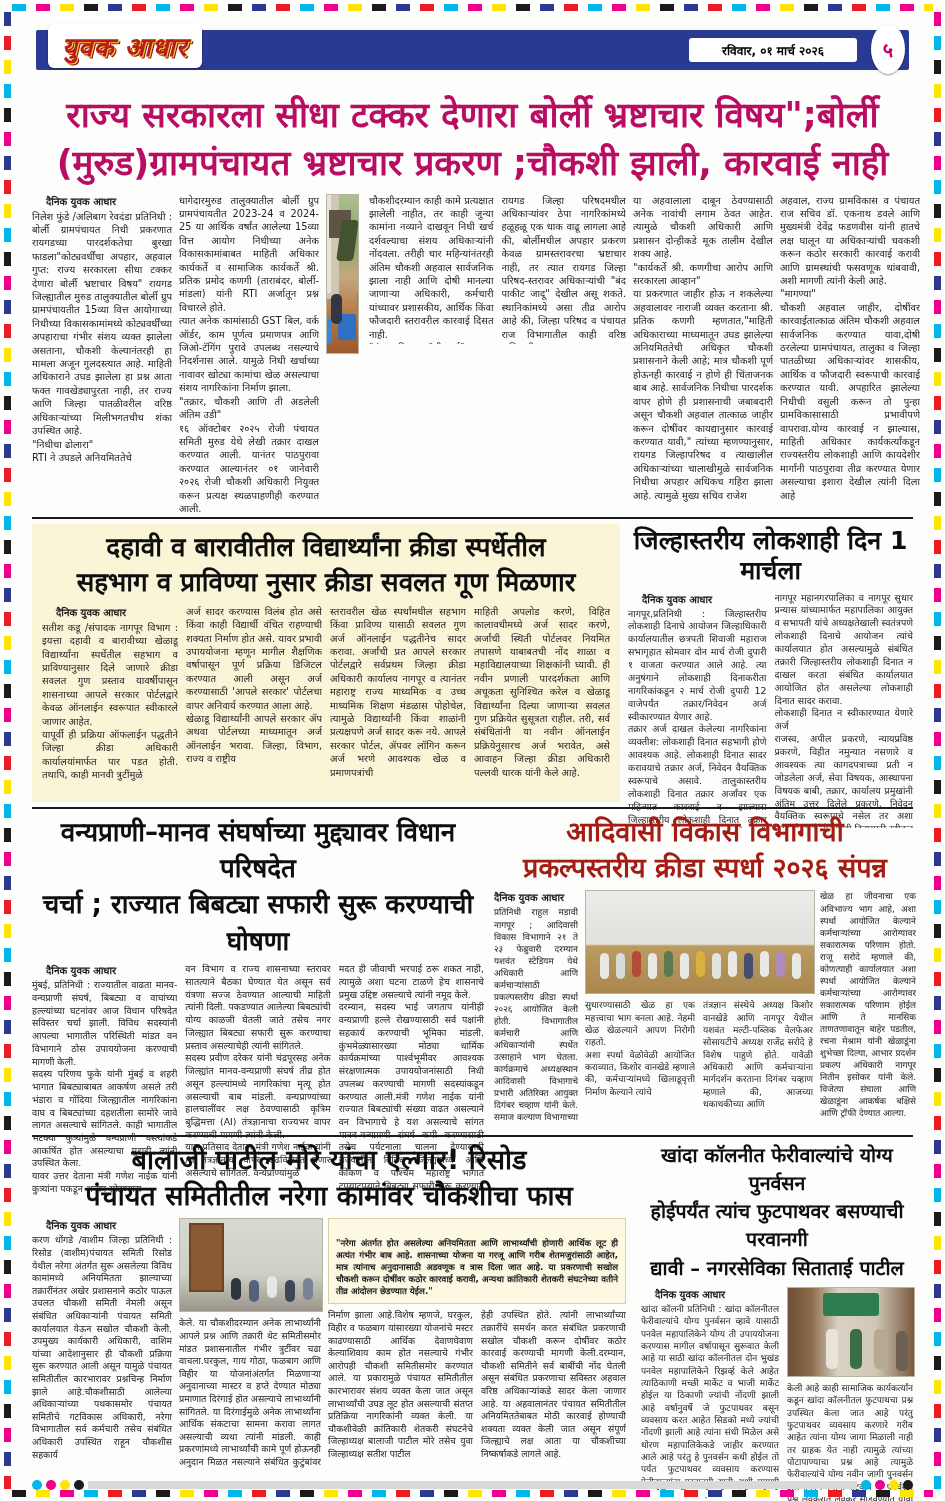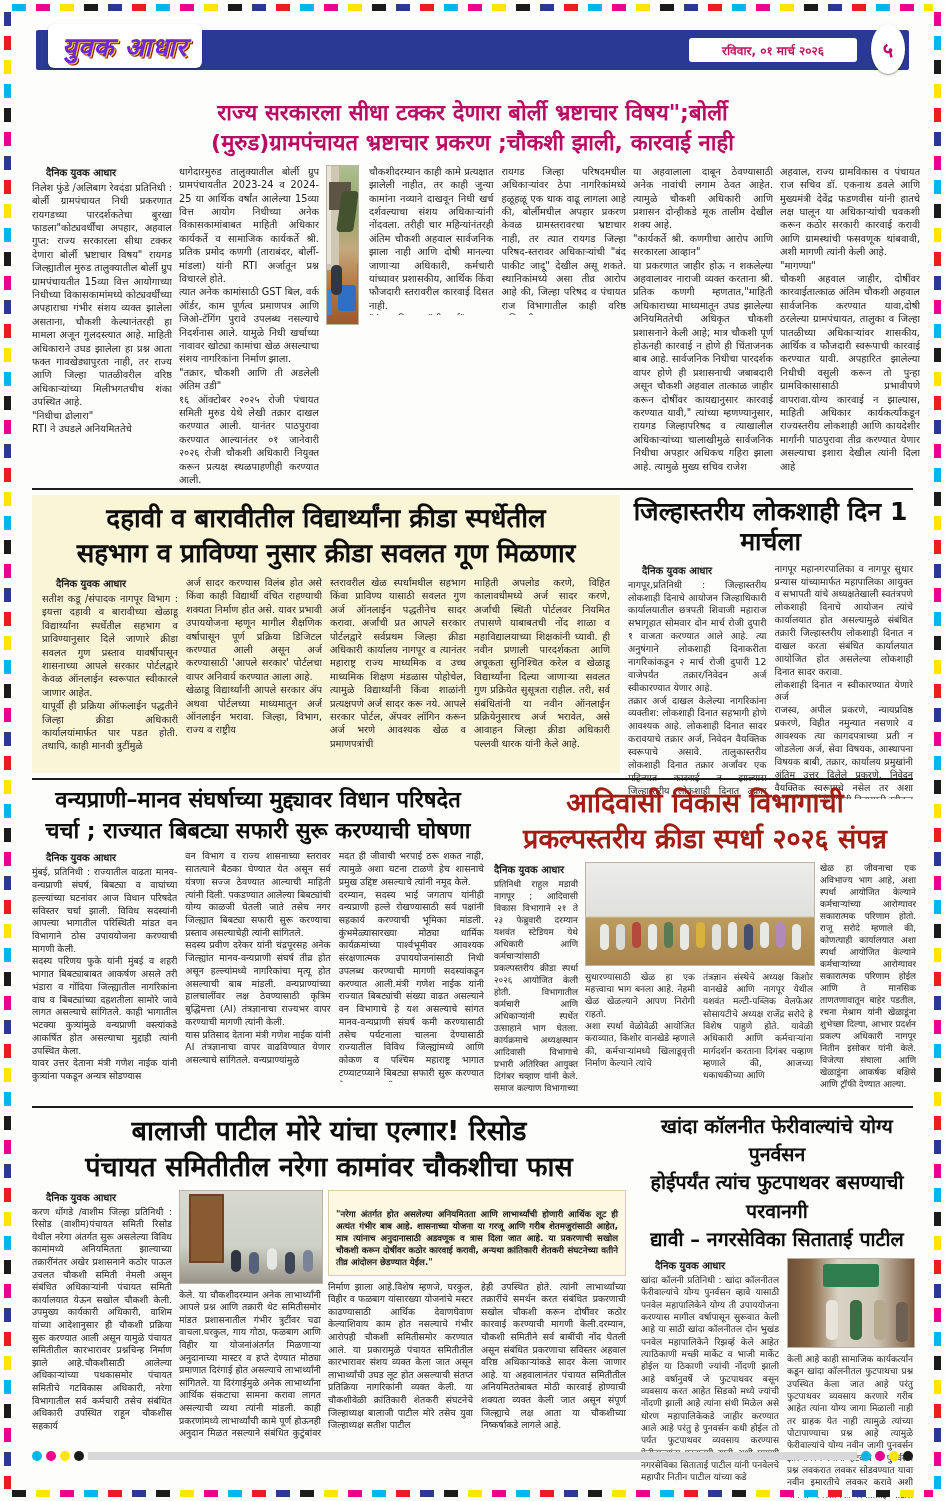--- a/index.html
+++ b/index.html
@@ -12,29 +12,29 @@
   .b-bottom{bottom:4px;left:12px;right:12px;height:7px;
     background:repeating-linear-gradient(90deg,#1b1b1b 0 14px,#fff 14px 24px,#ffe600 24px 38px,#fff 38px 48px,#ec008c 48px 62px,#fff 62px 72px,#00b7eb 72px 86px,#fff 86px 96px,#ed1c24 96px 110px,#fff 110px 120px,#2b3990 120px 134px,#fff 134px 144px);}
   .b-left{left:4px;top:12px;bottom:12px;width:7px;
     background:repeating-linear-gradient(180deg,#2b3990 0 14px,#fff 14px 24px,#ed1c24 24px 38px,#fff 38px 48px,#ffe600 48px 62px,#fff 62px 72px,#00b7eb 72px 86px,#fff 86px 96px,#1b1b1b 96px 110px,#fff 110px 120px,#ec008c 120px 134px,#fff 134px 144px);}
   .b-right{right:4px;top:12px;bottom:12px;width:7px;
     background:repeating-linear-gradient(180deg,#ec008c 0 14px,#fff 14px 24px,#00b7eb 24px 38px,#fff 38px 48px,#1b1b1b 48px 62px,#fff 62px 72px,#ffe600 72px 86px,#fff 86px 96px,#ed1c24 96px 110px,#fff 110px 120px,#2b3990 120px 134px,#fff 134px 144px);}
   
   .masthead{position:relative;height:40px;margin:14px 4px 4px;background:#2a3a94;border-radius:2px;}
   .logo-box{position:absolute;left:12px;top:-6px;height:44px;padding:0 14px;background:#fff;border-radius:6px;
             display:flex;align-items:center;box-shadow:0 1px 2px rgba(0,0,0,.4);}
-  .logo-text{font-size:26px;font-weight:bold;font-style:italic;color:#6d28d9;letter-spacing:1px;
+  .logo-text{font-size:26px;font-weight:bold;font-style:italic;color:#b91c1c;letter-spacing:1px;
              text-shadow:1px 1px 0 #f8d02c,2px 2px 0 #8e1410;}
   .date-box{position:absolute;right:52px;top:8px;height:24px;min-width:168px;background:#fff;border-radius:3px;
-            display:flex;align-items:center;justify-content:center;font-size:12px;font-weight:bold;color:#be185d;}
+            display:flex;align-items:center;justify-content:center;font-size:12px;font-weight:bold;color:#000000;}
   .pagenum-oval{position:absolute;right:4px;top:-6px;width:34px;height:50px;background:#fff;border-radius:50%;
             display:flex;align-items:center;justify-content:center;font-size:20px;font-weight:bold;color:#c4006a;
             box-shadow:0 1px 2px rgba(0,0,0,.4);}
   
-  .lead-headline{margin:28px 0 2px;text-align:center;font-weight:bold;color:#b90d63;font-size:22px;line-height:1.38;}
+  .lead-headline{margin:21px 0 2px;text-align:center;font-weight:bold;color:#b90d63;font-size:35px;line-height:1.38;}
   
   .credit{font-weight:bold;font-size:10px;margin:0 0 2px 14px;}
   .cols{display:flex;gap:8px;}
   .col{flex:1;font-size:9.8px;line-height:1.37;text-align:justify;white-space:pre-line;color:#232323;overflow:hidden;}
   .rule{border:none;border-top:2px solid #1d1d1d;margin:5px 0;}
   .h-black{font-weight:bold;color:#0e0e0e;text-align:center;}
   
   .photo{position:relative;overflow:hidden;border:1px solid #b9b3a4;}
   .ph1{width:100%;height:158px;background:linear-gradient(180deg,#aebf90 0%,#8fa468 28%,#c3a97e 52%,#b5743d 78%,#9c5a2e 100%);}
   .ph1 .house{position:absolute;left:0;top:0;width:40%;height:66%;background:#e9e4d8;
@@ -61,21 +61,21 @@
   .art1-wrap{display:flex;gap:7px;height:318px;margin-top:6px;}
   .t-narrow{width:140px;flex:none;}
   .t-photo{width:300px;flex:none;display:flex;flex-direction:row;gap:10px;justify-content:center;}
   .row2{display:flex;gap:8px;height:278px;}
   .cream{background:#fbf5d8;box-sizing:border-box;padding:6px 10px;width:588px;flex:none;}
   .row2 .h-black{font-size:26px;line-height:1.35;}
   .lok{flex:1;}
   .lok .h-black{font-size:25px;line-height:1.2;margin:2px 0 6px;}
   .row3{display:flex;gap:10px;height:316px;}
   .wild{width:452px;flex:none;}
-  .wild .h-black{font-size:22px;line-height:1.4;margin-bottom:4px;}
+  .wild .h-black{font-size:26px;line-height:1.4;margin-bottom:4px;}
   .adi{flex:1;}
   .adi-h{font-weight:bold;color:#a31d15;text-align:center;font-size:27px;line-height:1.35;margin-bottom:4px;}
   .adi-body{display:flex;gap:7px;height:232px;}
   .adi-c1{width:84px;flex:none;}
   .adi-mid{width:228px;flex:none;display:flex;flex-direction:column;gap:5px;}
   .adi-c4{width:96px;flex:none;}
   .row4{display:flex;gap:15px;height:330px;}
   .bal{width:594px;flex:none;}
   .bal .h-black{font-size:27px;line-height:1.35;margin-bottom:4px;}
   .bal-body{display:flex;gap:7px;height:250px;}

